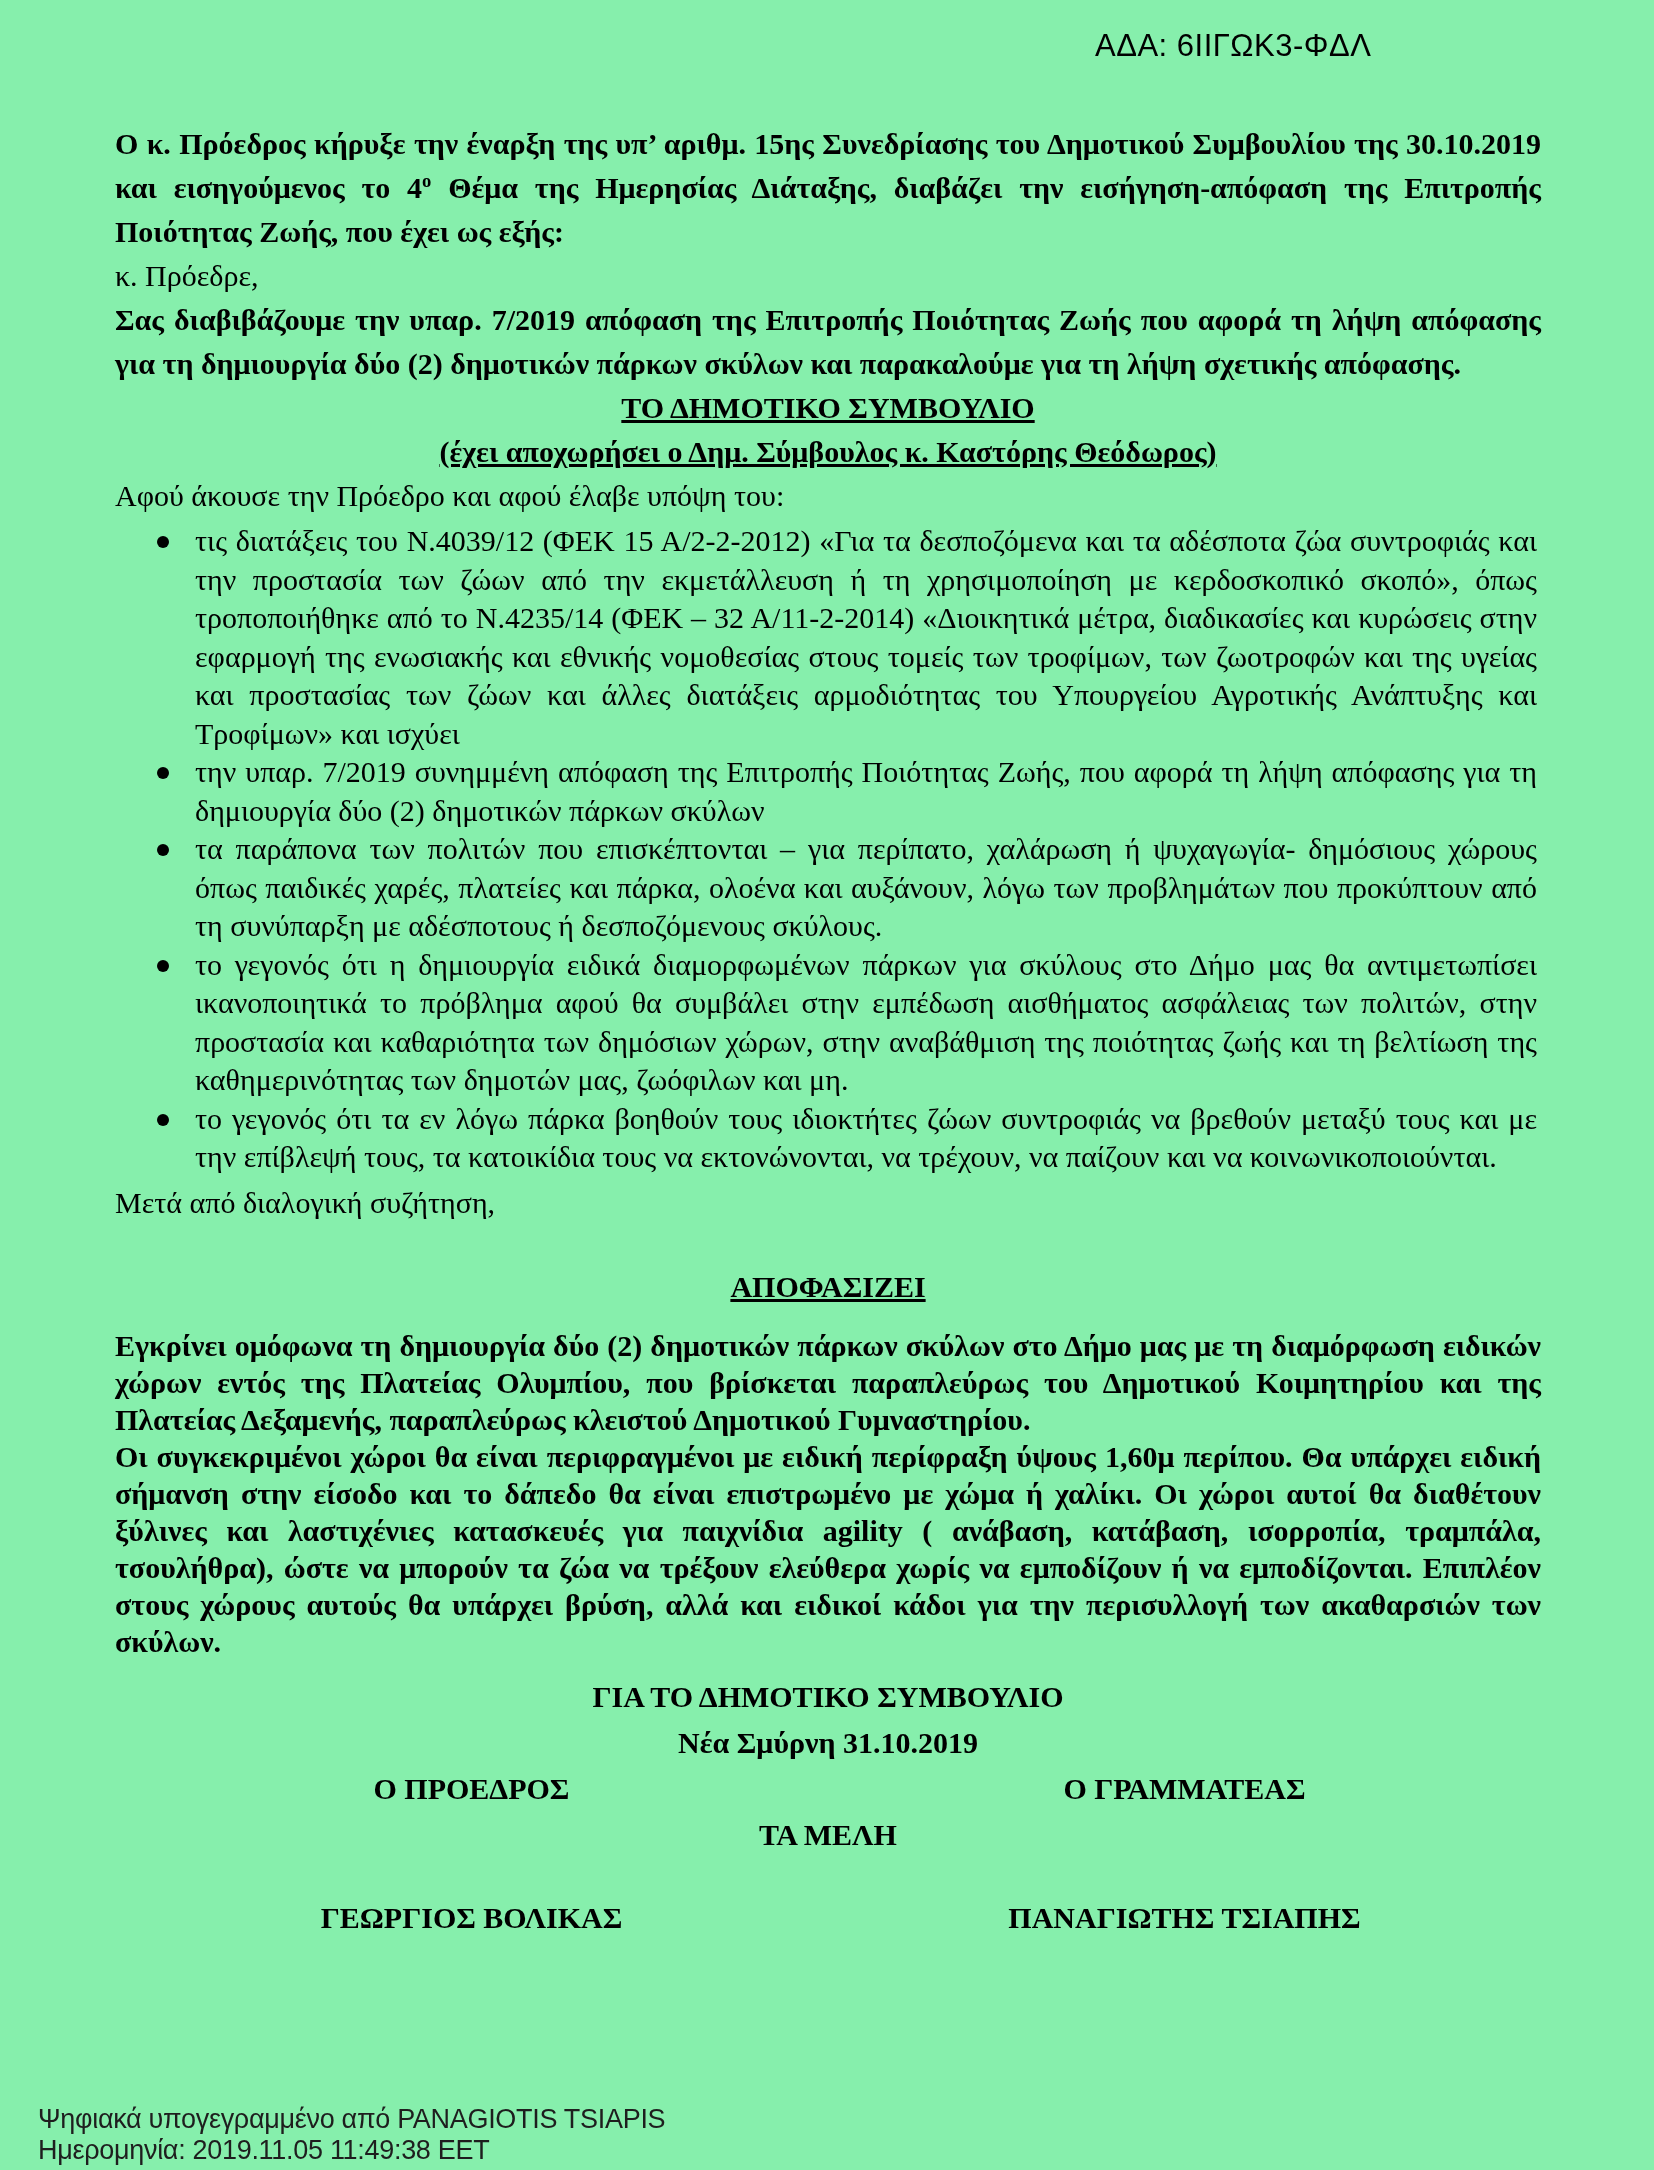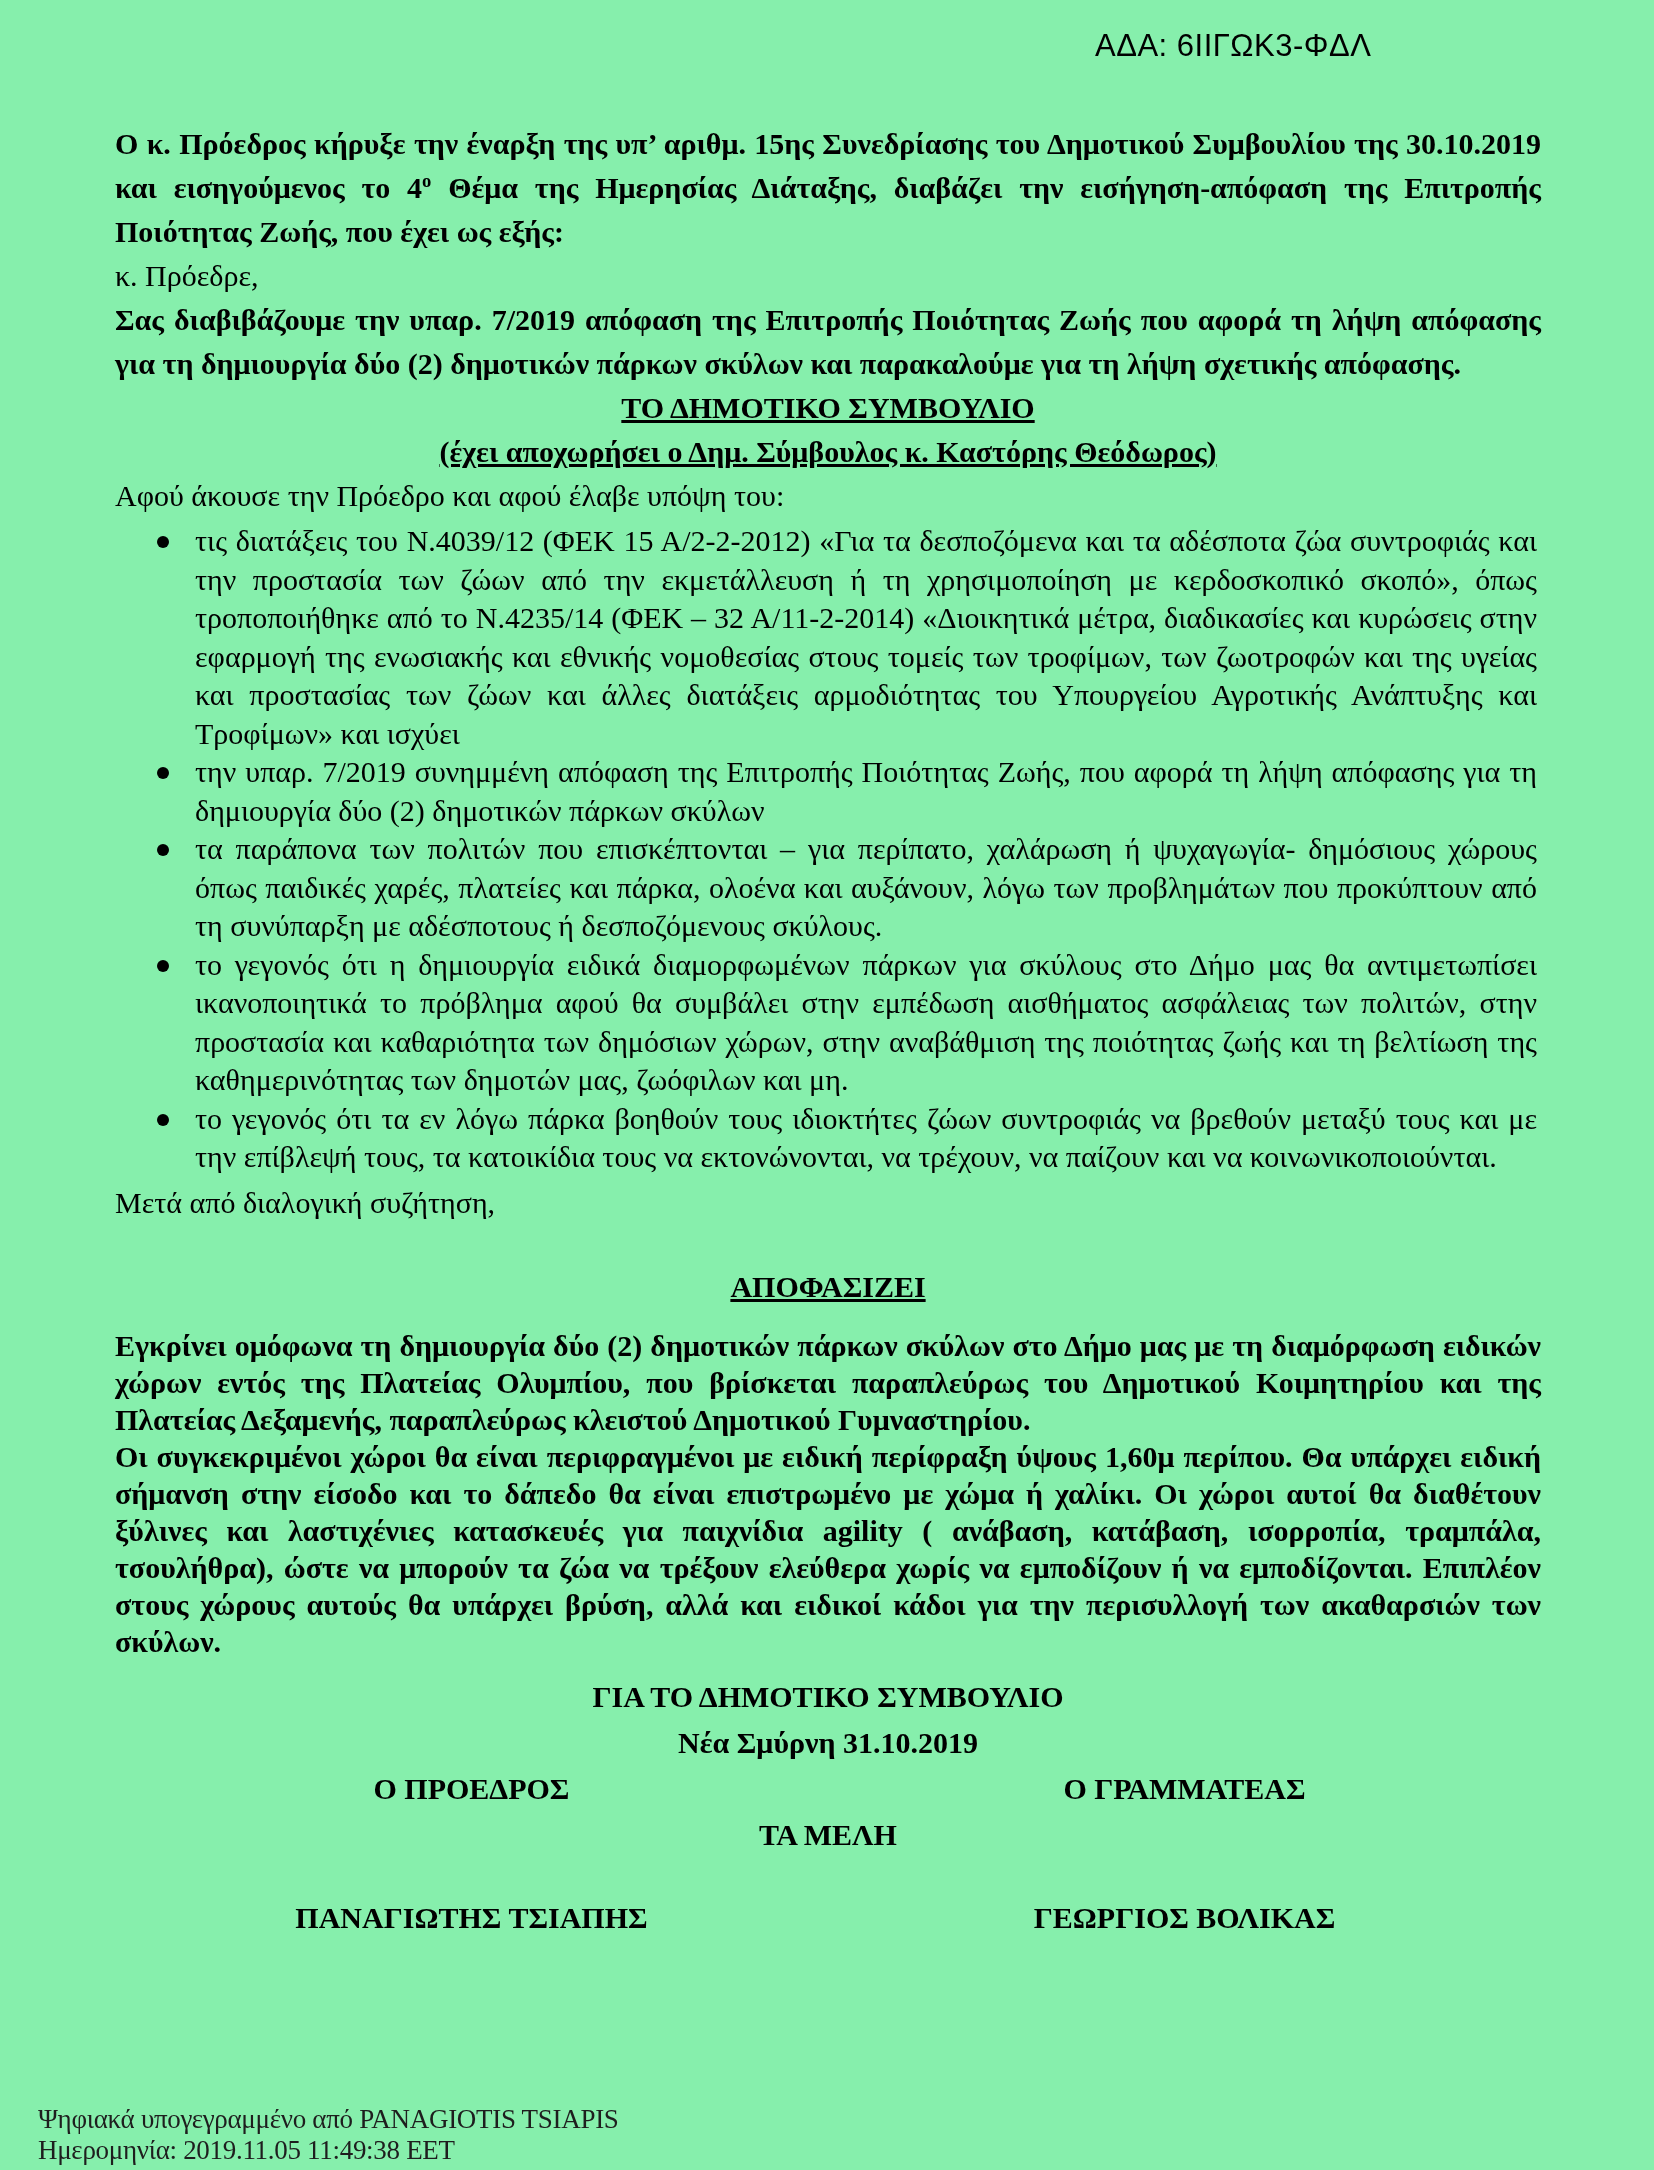--- a/index.html
+++ b/index.html
@@ -104,21 +104,21 @@
     font-size: 30px;
     line-height: 46px;
   }
   .names-row {
     margin-top: 37px;
   }
   .digital-stamp {
     position: absolute;
     left: 38px;
     bottom: 4px;
-    font-family: Liberation Serif, serif;
+    font-family: Liberation Sans, sans-serif;
     font-size: 27px;
     line-height: 31px;
     color: #1e1e1e;
     letter-spacing: -0.3px;
   }
 </style>
 </head>
 <body>
 
 <div class="page">
@@ -155,22 +155,22 @@
 
     <div class="sig-block">
       <p class="sig-line">ΓΙΑ ΤΟ ΔΗΜΟΤΙΚΟ ΣΥΜΒΟΥΛΙΟ</p>
       <p class="sig-line">Νέα Σμύρνη 31.10.2019</p>
       <div class="sig-row">
         <div class="sig-cell">Ο ΠΡΟΕΔΡΟΣ</div>
         <div class="sig-cell">Ο ΓΡΑΜΜΑΤΕΑΣ</div>
       </div>
       <p class="sig-line">ΤΑ ΜΕΛΗ</p>
       <div class="sig-row names-row">
+        <div class="sig-cell">ΓΕΩΡΓΙΟΣ ΒΟΛΙΚΑΣ</div>
         <div class="sig-cell">ΠΑΝΑΓΙΩΤΗΣ ΤΣΙΑΠΗΣ</div>
-        <div class="sig-cell">ΓΕΩΡΓΙΟΣ ΒΟΛΙΚΑΣ</div>
       </div>
     </div>
 
   </div>
 
   <div class="digital-stamp">
     <div>Ψηφιακά υπογεγραμμένο από PANAGIOTIS TSIAPIS</div>
     <div>Ημερομηνία: 2019.11.05 11:49:38 EET</div>
   </div>
 

